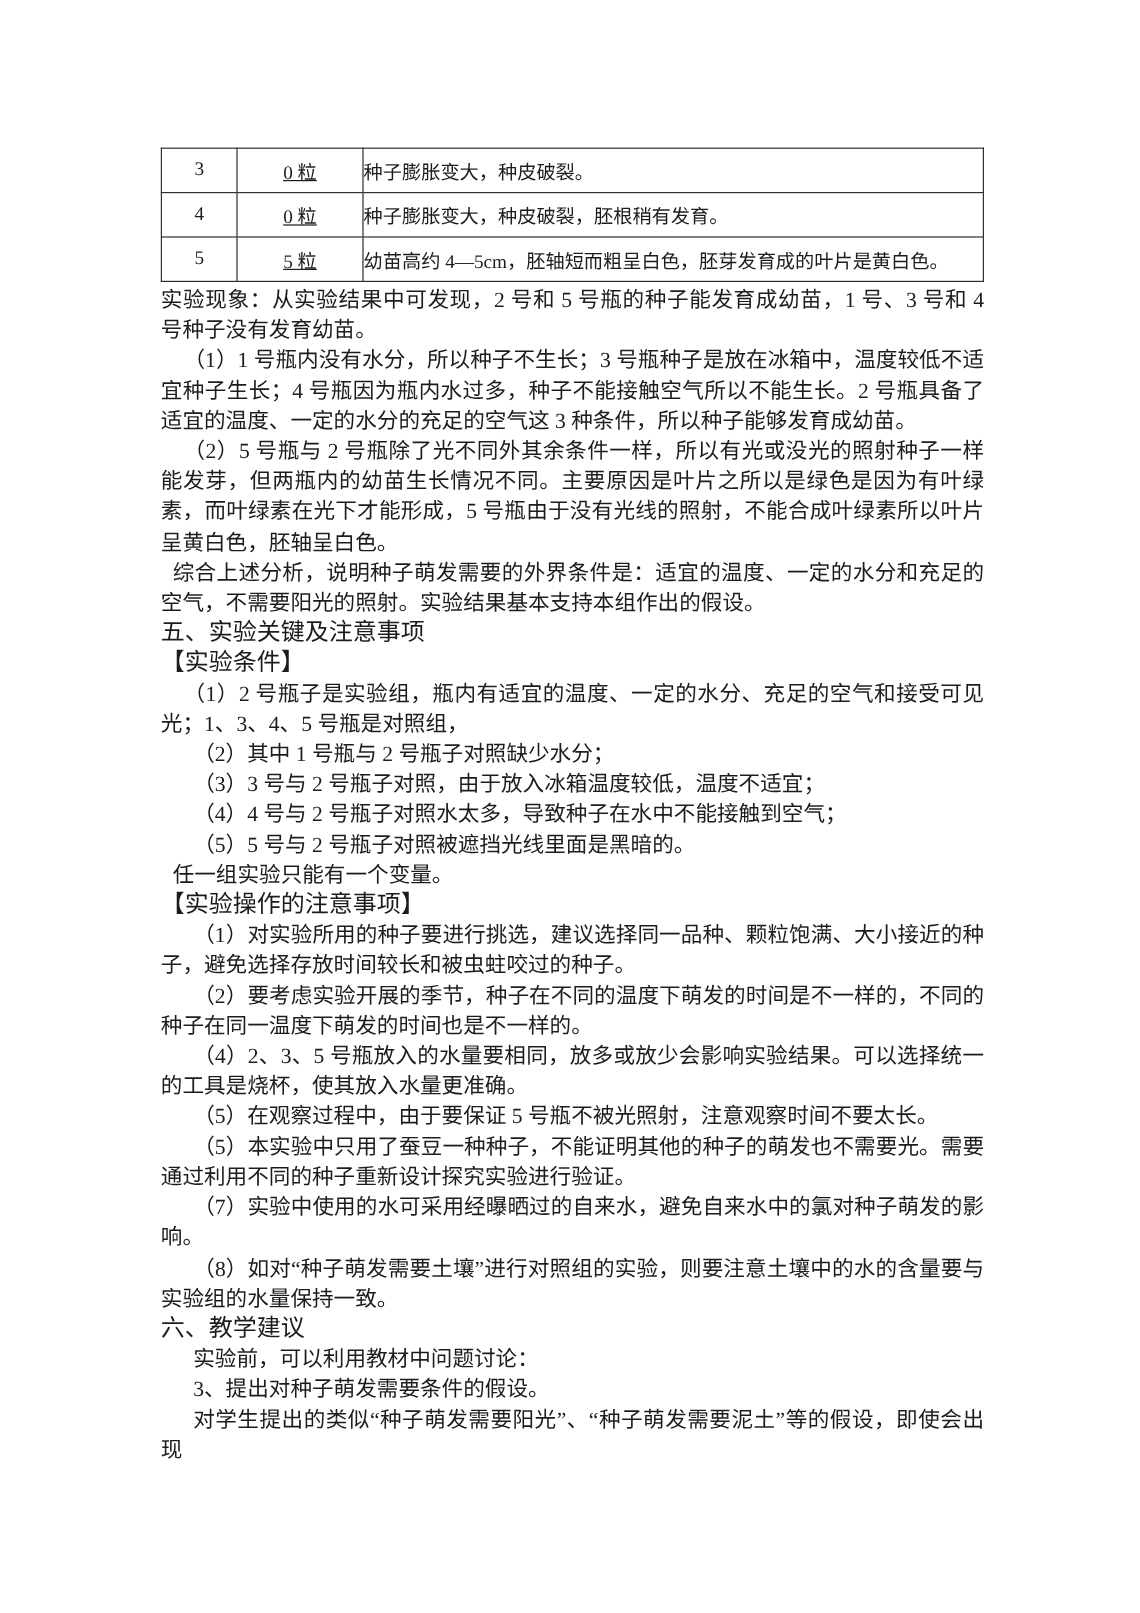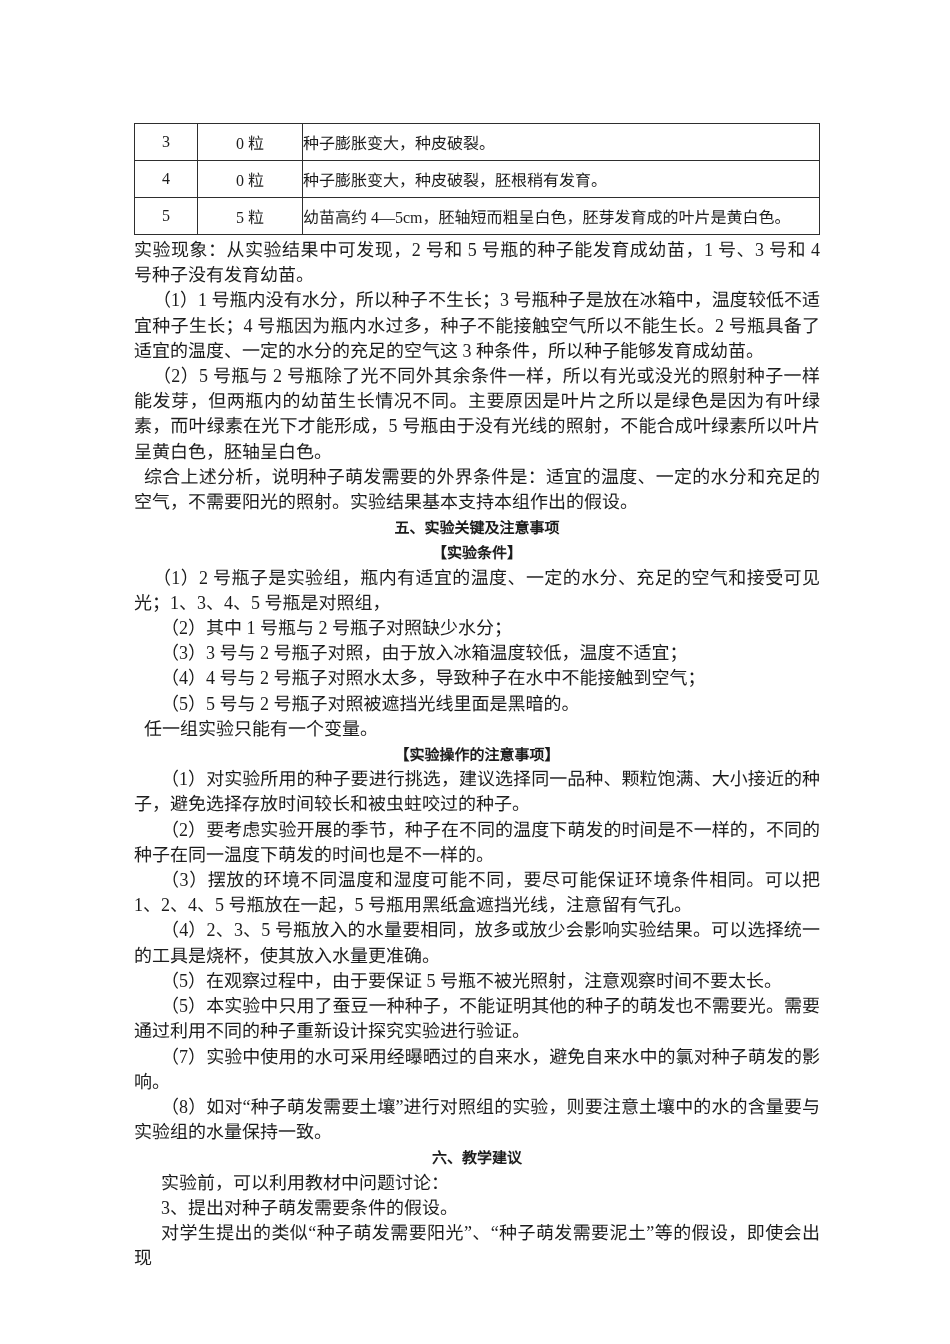--- a/index.html
+++ b/index.html
@@ -27,33 +27,33 @@
     margin: 0 0 3px 0;
   }
   table.results td {
     border: 1.5px solid #2e2e2e;
     height: 36px;
     font-size: 16px;
     padding: 0;
     vertical-align: middle;
   }
   td.c1 { width: 62px;  text-align: center; }
-  td.c2 { width: 104px; text-align: center; }
+  td.c2 { width: 104px; text-align: center; text-decoration: underline; }
   td.c3 { text-align: left; padding-left: 10px; padding-right: 6px; }
   p {
     margin: 0;
     font-size: 18px;
     line-height: 25.2px;
     text-align: justify;
   }
   p.b {
     font-family: "Liberation Sans", "DejaVu Sans", sans-serif;
-    font-weight: 700;
-    font-size: 15px;
-    text-align: center;
+    font-weight: 400;
+    font-size: 20px;
+    text-align: left;
   }
   .i1  { text-indent: 1.05em; }
   .i15 { text-indent: 1.5em; }
   .i05 { text-indent: 0.55em; }
 </style>
 </head>
 <body>
 
 <div class="content">
 
@@ -85,21 +85,20 @@
   <p class="b">【实验条件】</p>
   <p class="i1">（1）2 号瓶子是实验组，瓶内有适宜的温度、一定的水分、充足的空气和接受可见光；1、3、4、5 号瓶是对照组，</p>
   <p class="i15">（2）其中 1 号瓶与 2 号瓶子对照缺少水分；</p>
   <p class="i15">（3）3 号与 2 号瓶子对照，由于放入冰箱温度较低，温度不适宜；</p>
   <p class="i15">（4）4 号与 2 号瓶子对照水太多，导致种子在水中不能接触到空气；</p>
   <p class="i15">（5）5 号与 2 号瓶子对照被遮挡光线里面是黑暗的。</p>
   <p class="i05">任一组实验只能有一个变量。</p>
   <p class="b">【实验操作的注意事项】</p>
   <p class="i15">（1）对实验所用的种子要进行挑选，建议选择同一品种、颗粒饱满、大小接近的种子，避免选择存放时间较长和被虫蛀咬过的种子。</p>
   <p class="i15">（2）要考虑实验开展的季节，种子在不同的温度下萌发的时间是不一样的，不同的种子在同一温度下萌发的时间也是不一样的。</p>
-  <p class="i15">（3）摆放的环境不同温度和湿度可能不同，要尽可能保证环境条件相同。可以把 1、2、4、5 号瓶放在一起，5 号瓶用黑纸盒遮挡光线，注意留有气孔。</p>
   <p class="i15">（4）2、3、5 号瓶放入的水量要相同，放多或放少会影响实验结果。可以选择统一的工具是烧杯，使其放入水量更准确。</p>
   <p class="i15">（5）在观察过程中，由于要保证 5 号瓶不被光照射，注意观察时间不要太长。</p>
   <p class="i15">（5）本实验中只用了蚕豆一种种子，不能证明其他的种子的萌发也不需要光。需要通过利用不同的种子重新设计探究实验进行验证。</p>
   <p class="i15">（7）实验中使用的水可采用经曝晒过的自来水，避免自来水中的氯对种子萌发的影响。</p>
   <p class="i15">（8）如对“种子萌发需要土壤”进行对照组的实验，则要注意土壤中的水的含量要与实验组的水量保持一致。</p>
   <p class="b">六、教学建议</p>
   <p class="i15">实验前，可以利用教材中问题讨论：</p>
   <p class="i15">3、提出对种子萌发需要条件的假设。</p>
   <p class="i15">对学生提出的类似“种子萌发需要阳光”、“种子萌发需要泥土”等的假设，即使会出现</p>
 

